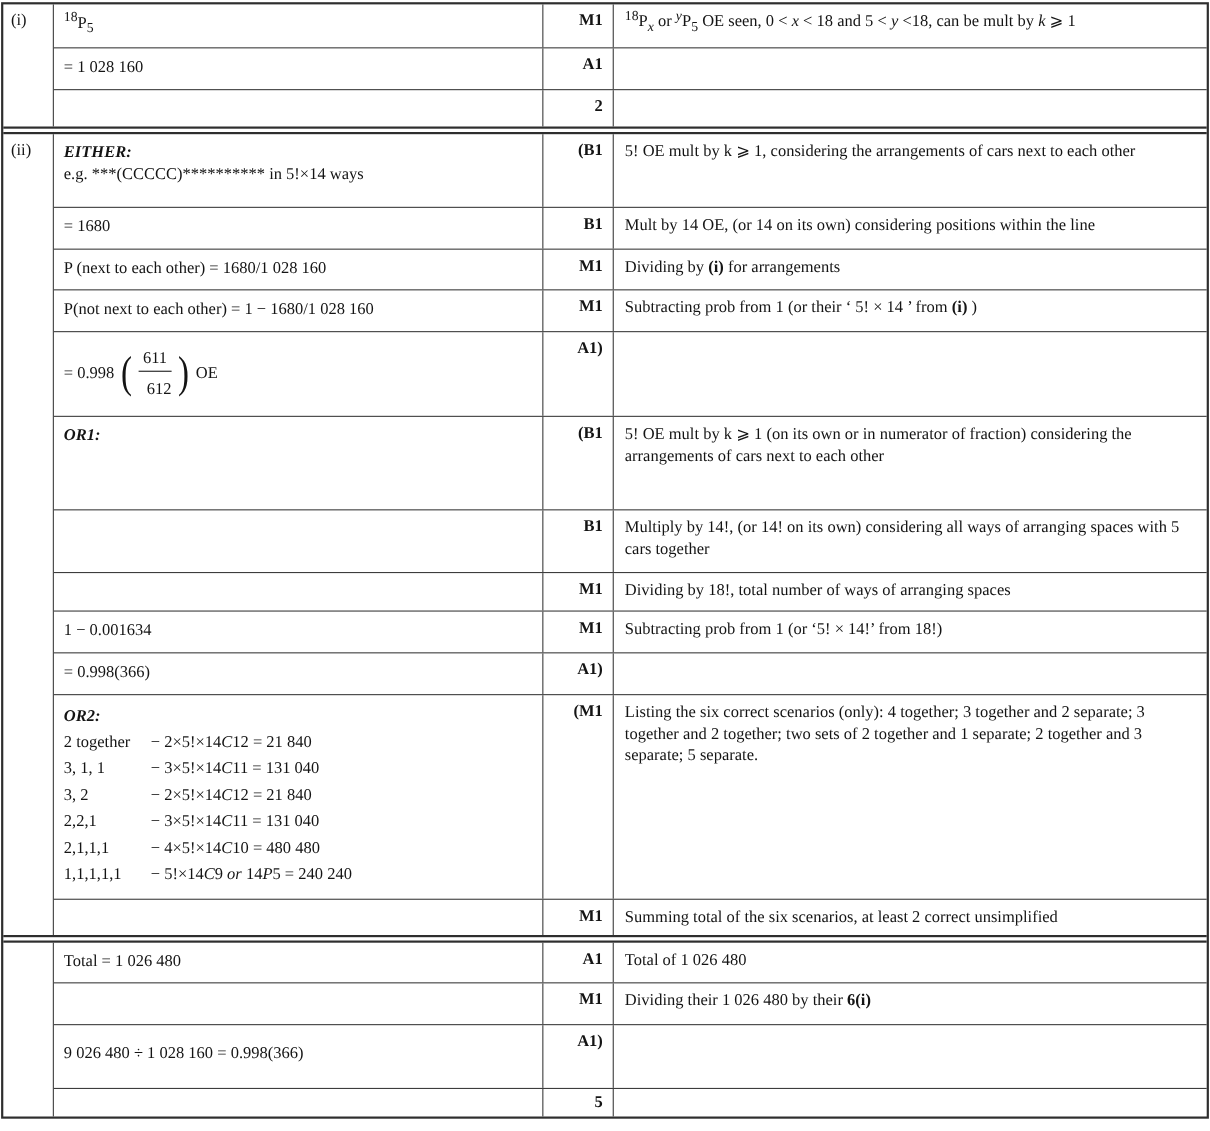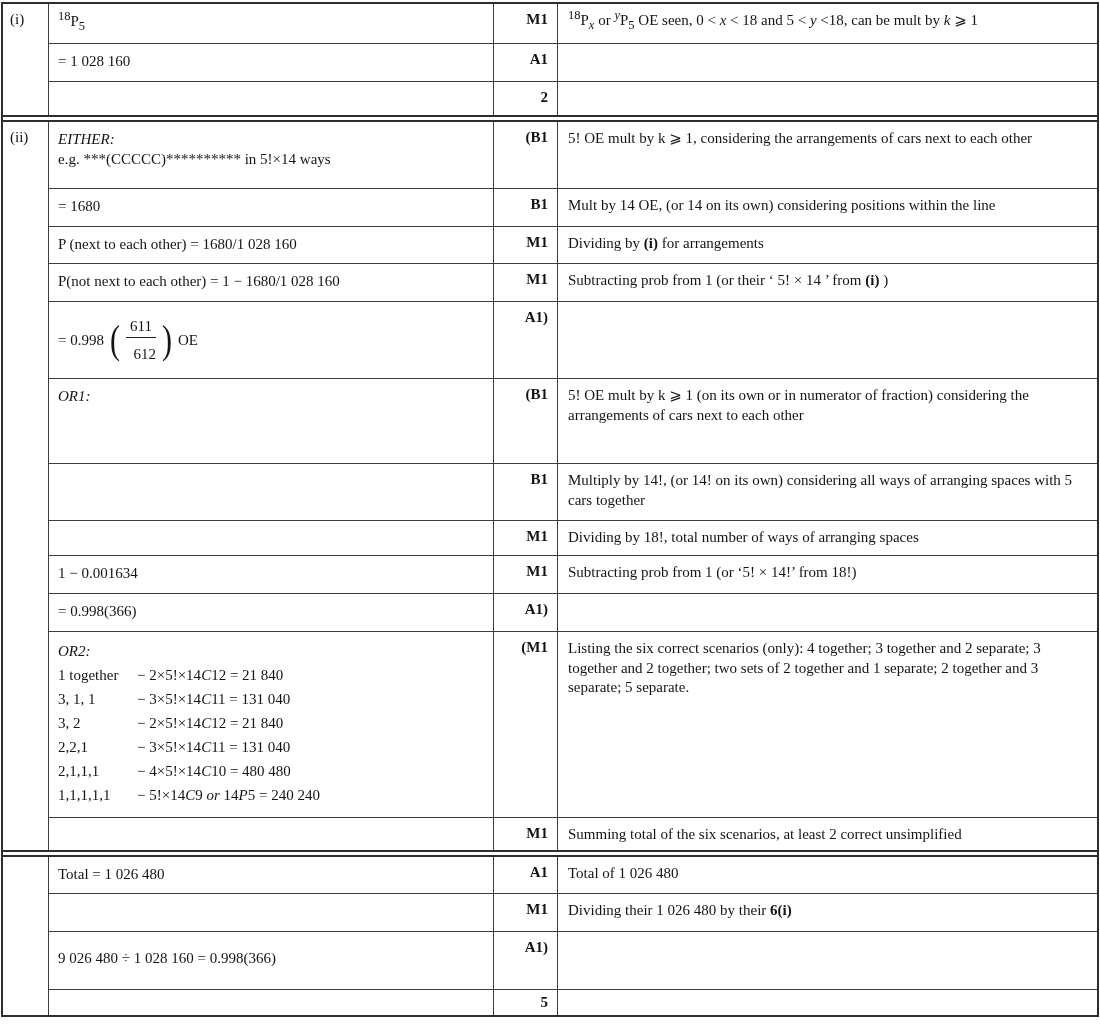--- a/index.html
+++ b/index.html
@@ -17,21 +17,21 @@
   .rows { flex:1; min-width:0; }
   .row { display:grid; grid-template-columns:444px 65px 1fr; box-sizing:border-box; }
   .row + .row { border-top:1px solid #3d3d3d; }
   .wcell { padding:7px 8px 4px 9px; box-sizing:border-box; line-height:1.35; }
   .mcell {
     border-left:1px solid #3d3d3d; border-right:1px solid #3d3d3d;
     text-align:right; font-weight:bold; padding:7px 9px 0 2px; box-sizing:border-box;
   }
   .gcell { padding:7px 10px 4px 10px; box-sizing:border-box; line-height:1.3; }
   .sep { border-top:2px solid #2e2e2e; border-bottom:2px solid #2e2e2e; height:3px; }
-  .head { font-style:italic; }
+  .head { font-style:italic;font-weight:bold; }
   sup,sub { line-height:0; }
   
   .frac { display:inline-block; text-align:right; vertical-align:middle; }
   .frac .num { display:block; border-bottom:1px solid #1c1c1c; padding:0 4px 1px 4px; }
   .frac .den { display:block; padding-top:6px; }
   .frow { display:flex; align-items:center; gap:6px; padding-top:0; padding-bottom:0; }
   .bigp { display:inline-block; font-size:30px; line-height:0.8; transform:scaleY(1.35); }
   .fracline { display:flex; align-items:center; gap:9px; margin-top:3px; }
   
   .scn { display:flex; line-height:24px; }
@@ -141,21 +141,21 @@
         <div class="row" style="min-height:38px">
           <div class="wcell">= 0.998(366)</div>
           <div class="mcell">A1)</div>
           <div class="gcell"></div>
         </div>
 
         <div class="row" style="min-height:186px">
           <div class="wcell">
             <div class="head" style="line-height:24px">OR2:</div>
             <div class="scn">
-              <span class="lbl">1 together</span>
+              <span class="lbl">2 together</span>
               <span><span>− 2×5!×14</span><span style="font-style: italic;">C</span><span>12 = 21 840</span></span>
             </div>
             <div class="scn">
               <span class="lbl">3, 1, 1</span>
               <span><span>− 3×5!×14</span><span style="font-style: italic;">C</span><span>11 = 131 040</span></span>
             </div>
             <div class="scn">
               <span class="lbl">3, 2</span>
               <span><span>− 2×5!×14</span><span style="font-style: italic;">C</span><span>12 = 21 840</span></span>
             </div>

